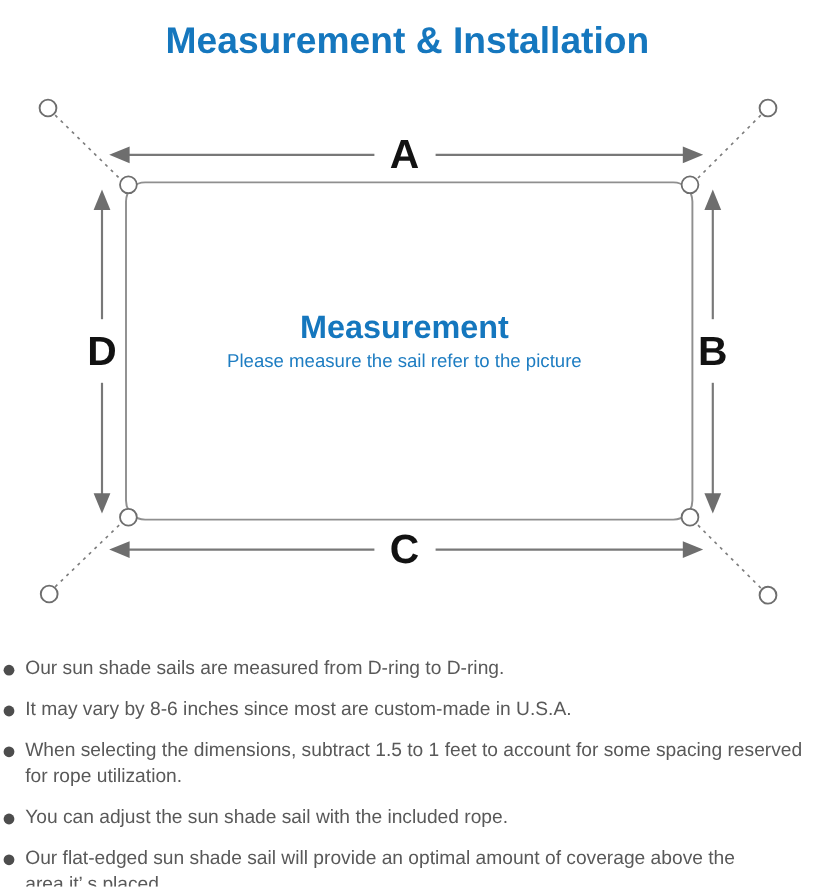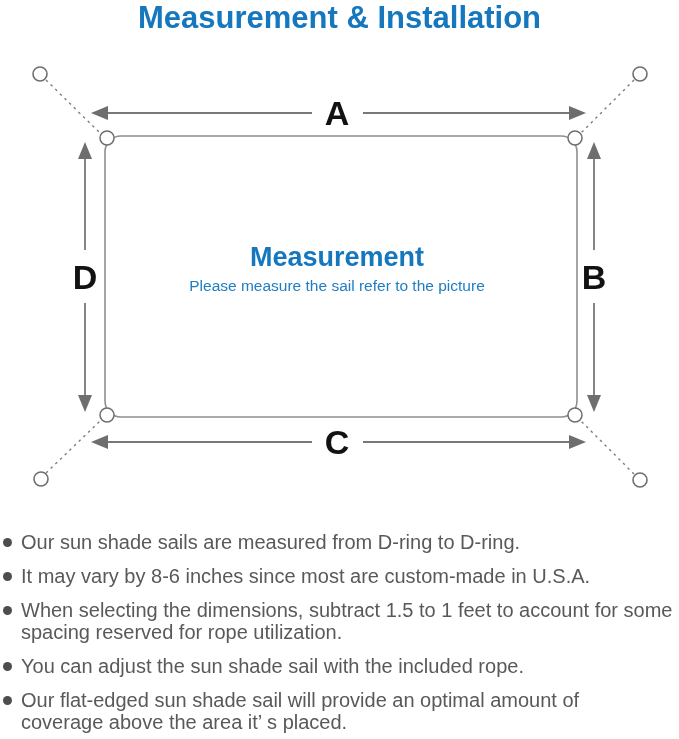--- a/index.html
+++ b/index.html
@@ -10,21 +10,21 @@
   }
   .page {
     position: relative;
     width: 679px;
     height: 739px;
     background: #ffffff;
     overflow: hidden;
   }
   .title {
     margin: 0;
-    padding-top: 0;
+    padding-top: 16px;
     height: 36px;
     line-height: 36px;
     text-align: center;
     font-size: 31px;
     font-weight: 700;
     color: #1577BE;
     letter-spacing: 0px;
   }
   .diagram {
     margin-top: 20px;
@@ -77,21 +77,21 @@
   }
   .bullet {
     flex: 0 0 auto;
     width: 9px;
     height: 9px;
     border-radius: 50%;
     background: #4d4d4d;
     margin: 7px 9px 0 0;
   }
   .note-text {
-    font-size: 20px;
+    font-size: 16px;
     line-height: 22px;
     color: #595959;
     max-width: 655px;
   }
   .note-text.narrow { max-width: 600px; }
 </style>
 </head>
 <body>
 
 <div class="page">

